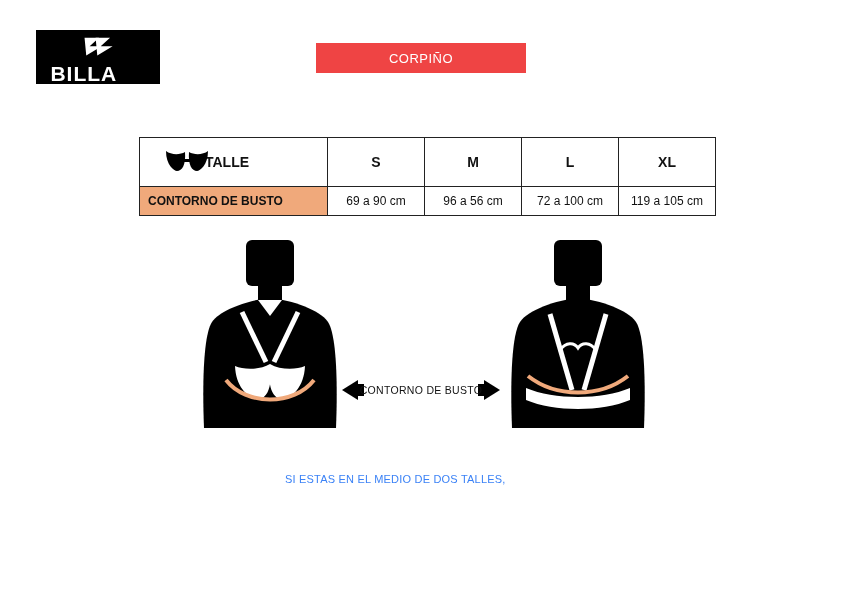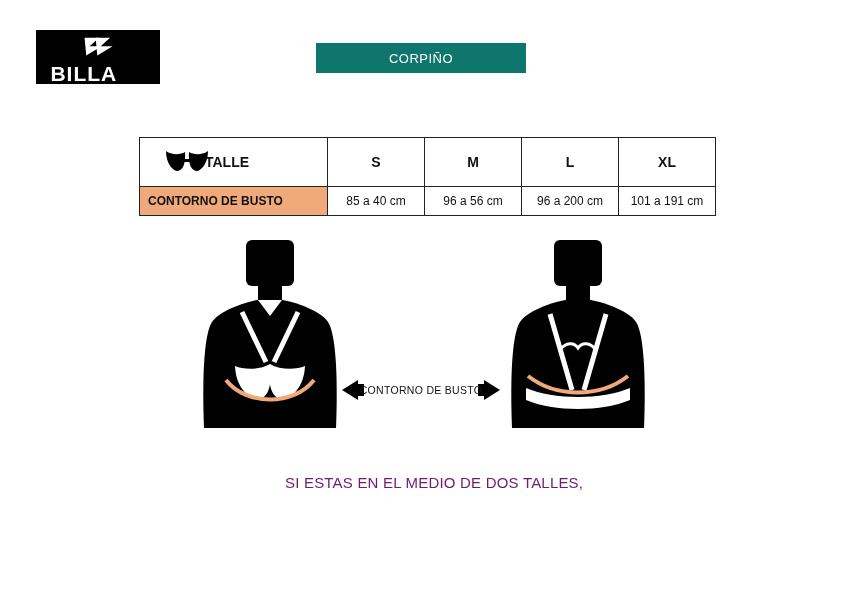--- a/index.html
+++ b/index.html
@@ -53,21 +53,21 @@
     font-family: Liberation Mono, monospace;
   }
 
   
   .title-banner {
     position: absolute;
     left: 316px;
     top: 43px;
     width: 210px;
     height: 30px;
-    background: #0f766e;
+    background: #ef4444;
     color: #ffffff;
     font-size: 13px;
     letter-spacing: 0.5px;
     display: flex;
     align-items: center;
     justify-content: center;
   }
 
   
   .size-table {
@@ -146,23 +146,23 @@
     color: #111111;
     letter-spacing: 0.3px;
   }
 
   
   .note {
     position: absolute;
     left: 285px;
     top: 472px;
     width: 330px;
-    font-size: 15px;
+    font-size: 11px;
     line-height: 1.45;
-    color: #701a75;
+    color: #3b82f6;
     letter-spacing: 0.2px;
   }
   .note span { display: block; }
 </style>
 </head>
 <body>
 
 <div class="logo-box">
   <svg class="logo-mark" viewBox="0 0 40 40">
     <path d="M3 9 L20 9 L9 19 L23 19 L5 30 Z" fill="#ffffff"></path>
@@ -187,24 +187,24 @@
         </svg>
         <span>TALLE</span>
       </td>
       <td class="col-size">S</td>
       <td class="col-size">M</td>
       <td class="col-size">L</td>
       <td class="col-size">XL</td>
     </tr>
     <tr>
       <td class="cell-label">CONTORNO DE BUSTO</td>
-      <td>85 a 40 cm</td>
+      <td>69 a 90 cm</td>
       <td>96 a 56 cm</td>
-      <td>96 a 200 cm</td>
-      <td>101 a 191 cm</td>
+      <td>72 a 100 cm</td>
+      <td>119 a 105 cm</td>
     </tr>
   </tbody>
 </table>
 
 <svg class="figure-left" width="160" height="192" viewBox="0 0 160 192">
 
   <path d="M62 2 h36 a6 6 0 0 1 6 6 v34 a6 6 0 0 1 -6 6 h-36 a6 6 0 0 1 -6 -6 v-34 a6 6 0 0 1 6 -6 z" fill="#000000"></path>
 
   <rect x="68" y="46" width="24" height="22" fill="#000000"></rect>
 

